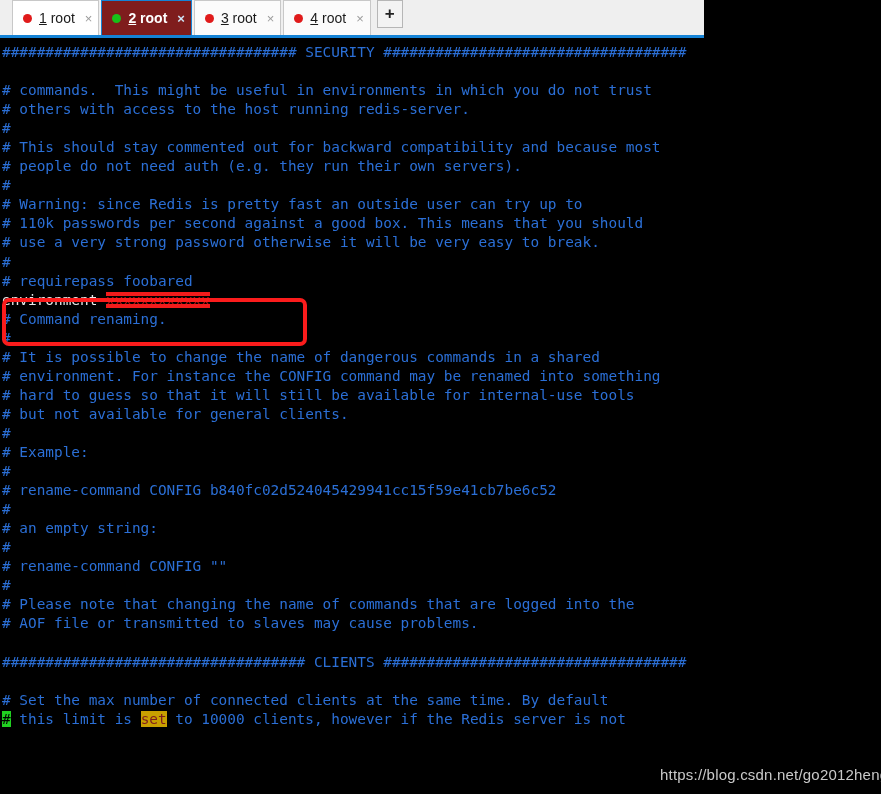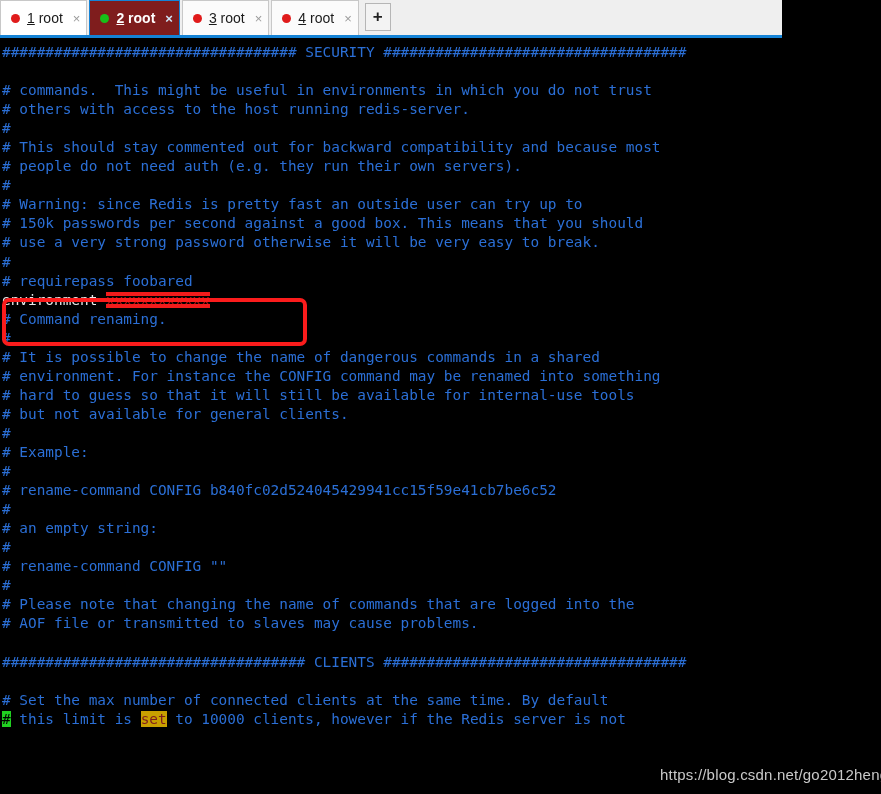--- a/index.html
+++ b/index.html
@@ -15,26 +15,26 @@
     position: relative;
     width: 881px;
     height: 794px;
     background: #000000;
   }
 
   
   .tabbar {
     position: relative;
     height: 38px;
-    width: 782px;
+    width: 704px;
     background: #efefef;
     border-bottom: 3px solid #1583d6;
     display: flex;
-    align-items: flex-end;
-    padding: 0 0 0 0;
+    align-items: flex-start;
+    padding: 0 0 0 12px;
     font-family: "Liberation Sans", sans-serif;
   }
   .tab {
     position: relative;
     height: 35px;
     display: flex;
     align-items: center;
     background: #fbfbfb;
     border: 1px solid #c8c8c8;
     border-bottom: none;
@@ -198,21 +198,21 @@
     <div id="lines-before">
         <div class="line">################################## SECURITY ###################################</div>
         <div class="line">&nbsp;</div>
         <div class="line"># commands.  This might be useful in environments in which you do not trust</div>
         <div class="line"># others with access to the host running redis-server.</div>
         <div class="line">#</div>
         <div class="line"># This should stay commented out for backward compatibility and because most</div>
         <div class="line"># people do not need auth (e.g. they run their own servers).</div>
         <div class="line">#</div>
         <div class="line"># Warning: since Redis is pretty fast an outside user can try up to</div>
-        <div class="line"># 150k passwords per second against a good box. This means that you should</div>
+        <div class="line"># 110k passwords per second against a good box. This means that you should</div>
         <div class="line"># use a very strong password otherwise it will be very easy to break.</div>
         <div class="line">#</div>
         <div class="line"># requirepass foobared</div>
       </div>
 
     <div class="line white"><span>environment </span><span class="redacted"><span>xxxxxxxxxxxx</span><span class="bar b1"></span><span class="bar b2"></span><span class="bar b3"></span></span></div>
 
     <div id="lines-after">
         <div class="line"># Command renaming.</div>
         <div class="line">#</div>

